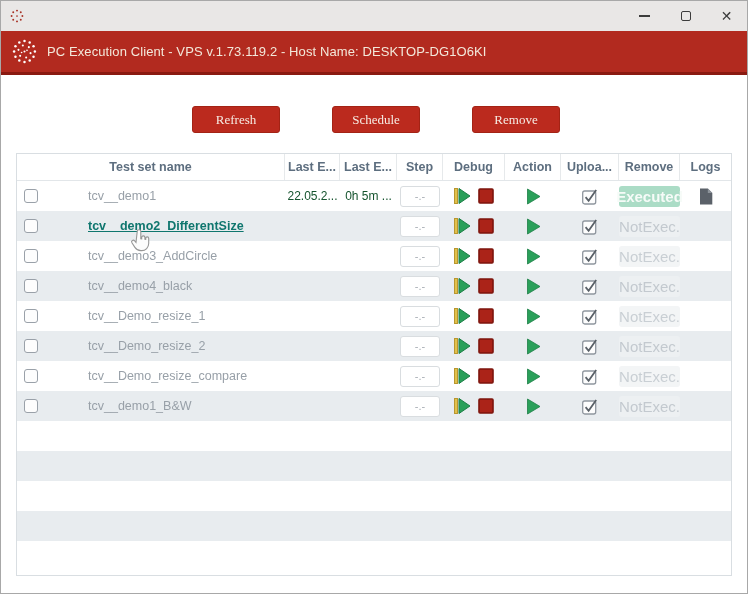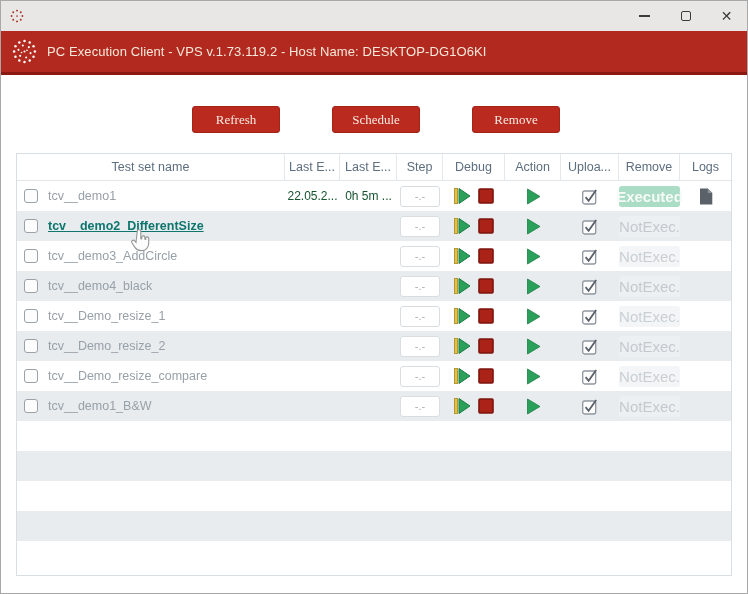--- a/index.html
+++ b/index.html
@@ -21,21 +21,21 @@
   .app-title { color:#f3e8da; font-size:13px; letter-spacing:.1px; }
 
   
   .toolbar { margin:31px 0 0 191px; display:flex; gap:52px;font-family:Liberation Serif, serif; }
   .btn { width:88px; height:27px; background:#bb2a1e; border:1px solid #a32315; border-radius:3px;
          color:#f6ece4; font-size:13px; display:flex; align-items:center; justify-content:center; cursor:default; }
 
   
   .table-wrap { margin:20px 15px 0; border:1px solid #d9dee2; height:423px; overflow:hidden; }
   .thead { display:flex; height:27px; border-bottom:1px solid #e2e6e9; background:#fff; }
-  .th { display:flex; align-items:center; justify-content:center; font-weight:normal;
+  .th { display:flex; align-items:center; justify-content:center; font-weight:bold;
         color:#5d6e7f; font-size:12.5px; border-right:1px solid #e6e9eb; }
   .th:last-child { border-right:none; }
 
   .col-name   { width:268px; }
   .col-last1  { width:55px;  }
   .col-last2  { width:57px;  }
   .col-step   { width:46px;  }
   .col-debug  { width:62px;text-align:center;  }
   .col-action { width:56px;  }
   .col-upload { width:58px;  }
@@ -43,21 +43,21 @@
   .col-logs   { width:53px; flex:1; }
 
   .row { display:flex; height:30px; align-items:center; background:#fff; }
   .row.alt { background:#e8ecef; }
   .row.empty { }
   .cell { display:flex; align-items:center; justify-content:center; height:100%; }
 
   .name-cell { justify-content:flex-start; padding-left:7px; gap:10px; }
   .rowcheck { width:14px; height:14px; border:1.4px solid #9aa1a9; border-radius:3px;
               background:#fdfdfd; flex:none; }
-  .name-text { color:#98a0a8; font-size:12.5px; white-space:nowrap; }
+  .name-text { color:#98a0a8; font-size:12.5px; white-space:nowrap;margin-left:40px; }
   .name-text.emphasized { color:#0f766e; font-weight:bold; text-decoration:underline; }
 
   .last-text { color:#14532d; font-size:12px; white-space:nowrap; }
 
   .step-input { width:40px; height:21px; border:1px solid #d9dde0; border-radius:3px;
                 text-align:center; font-size:11px; color:#9aa0a8; background:#fff;
                 outline:none; font-family:inherit; }
   .step-input::placeholder { color:#a8aeb5; }
 
   .debug-cell { gap:7px; }

